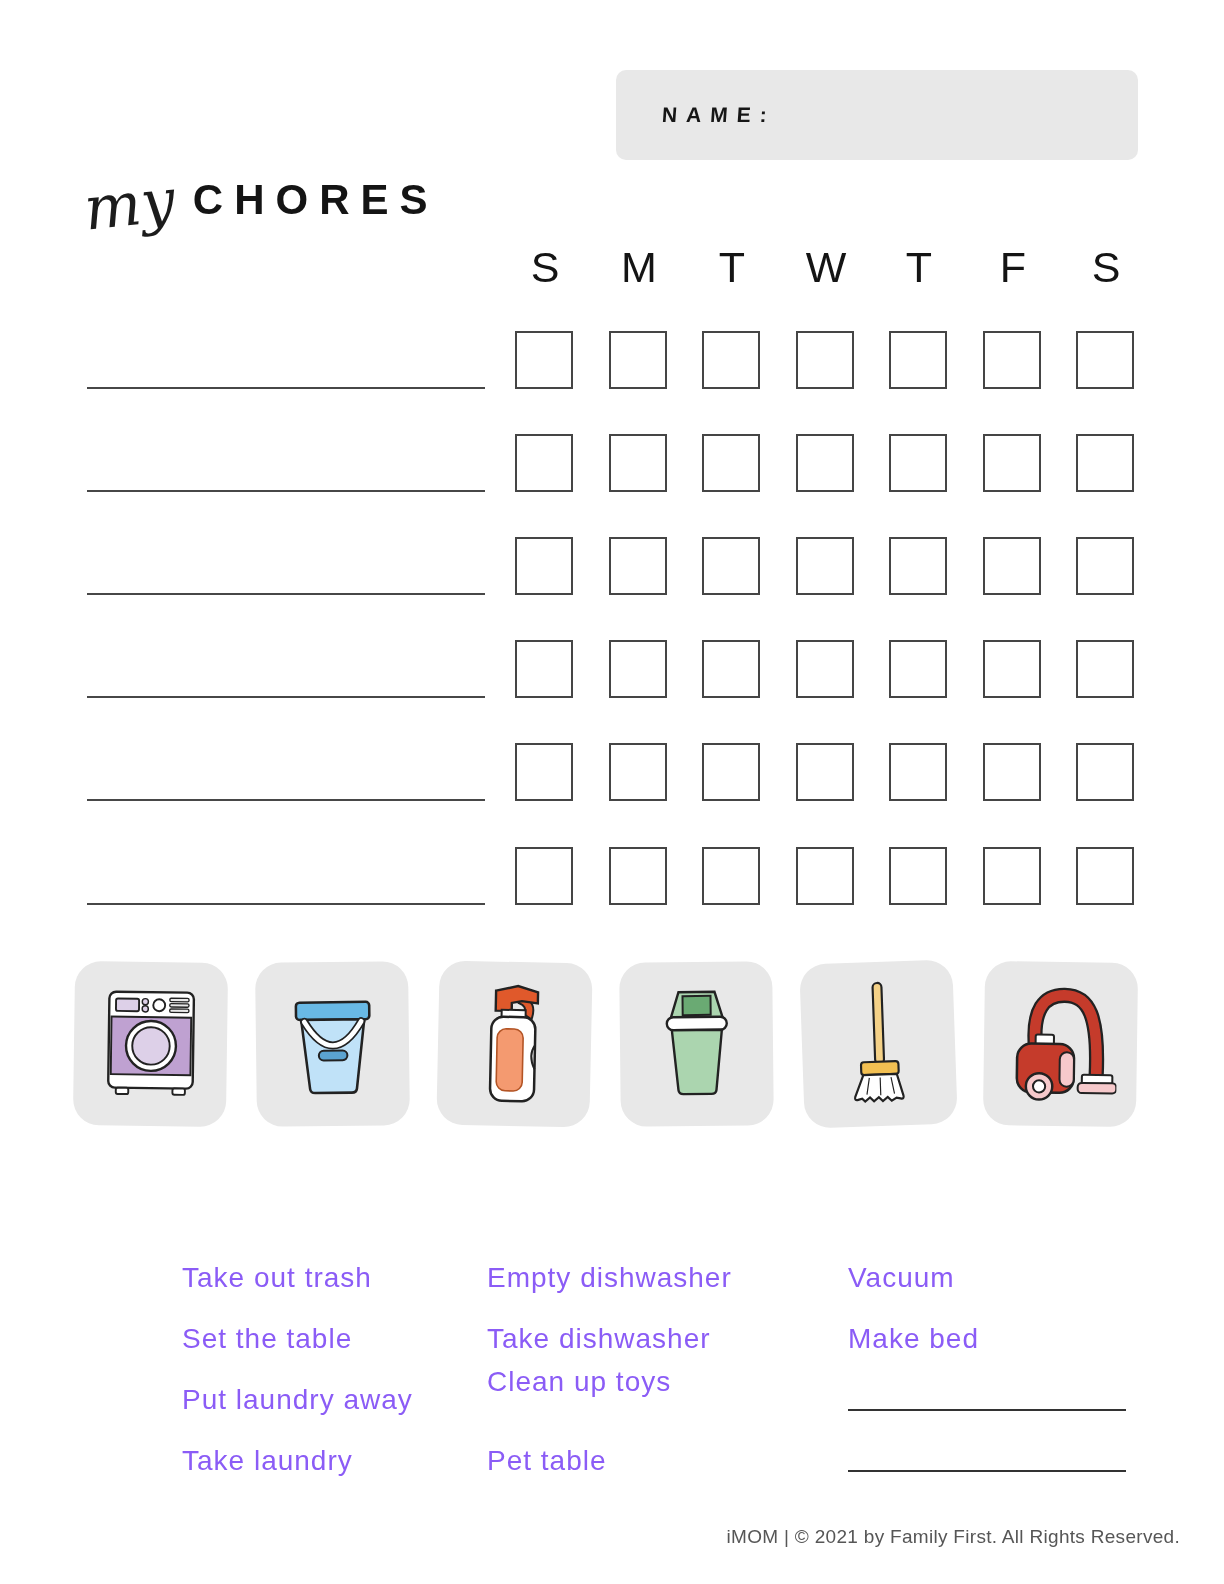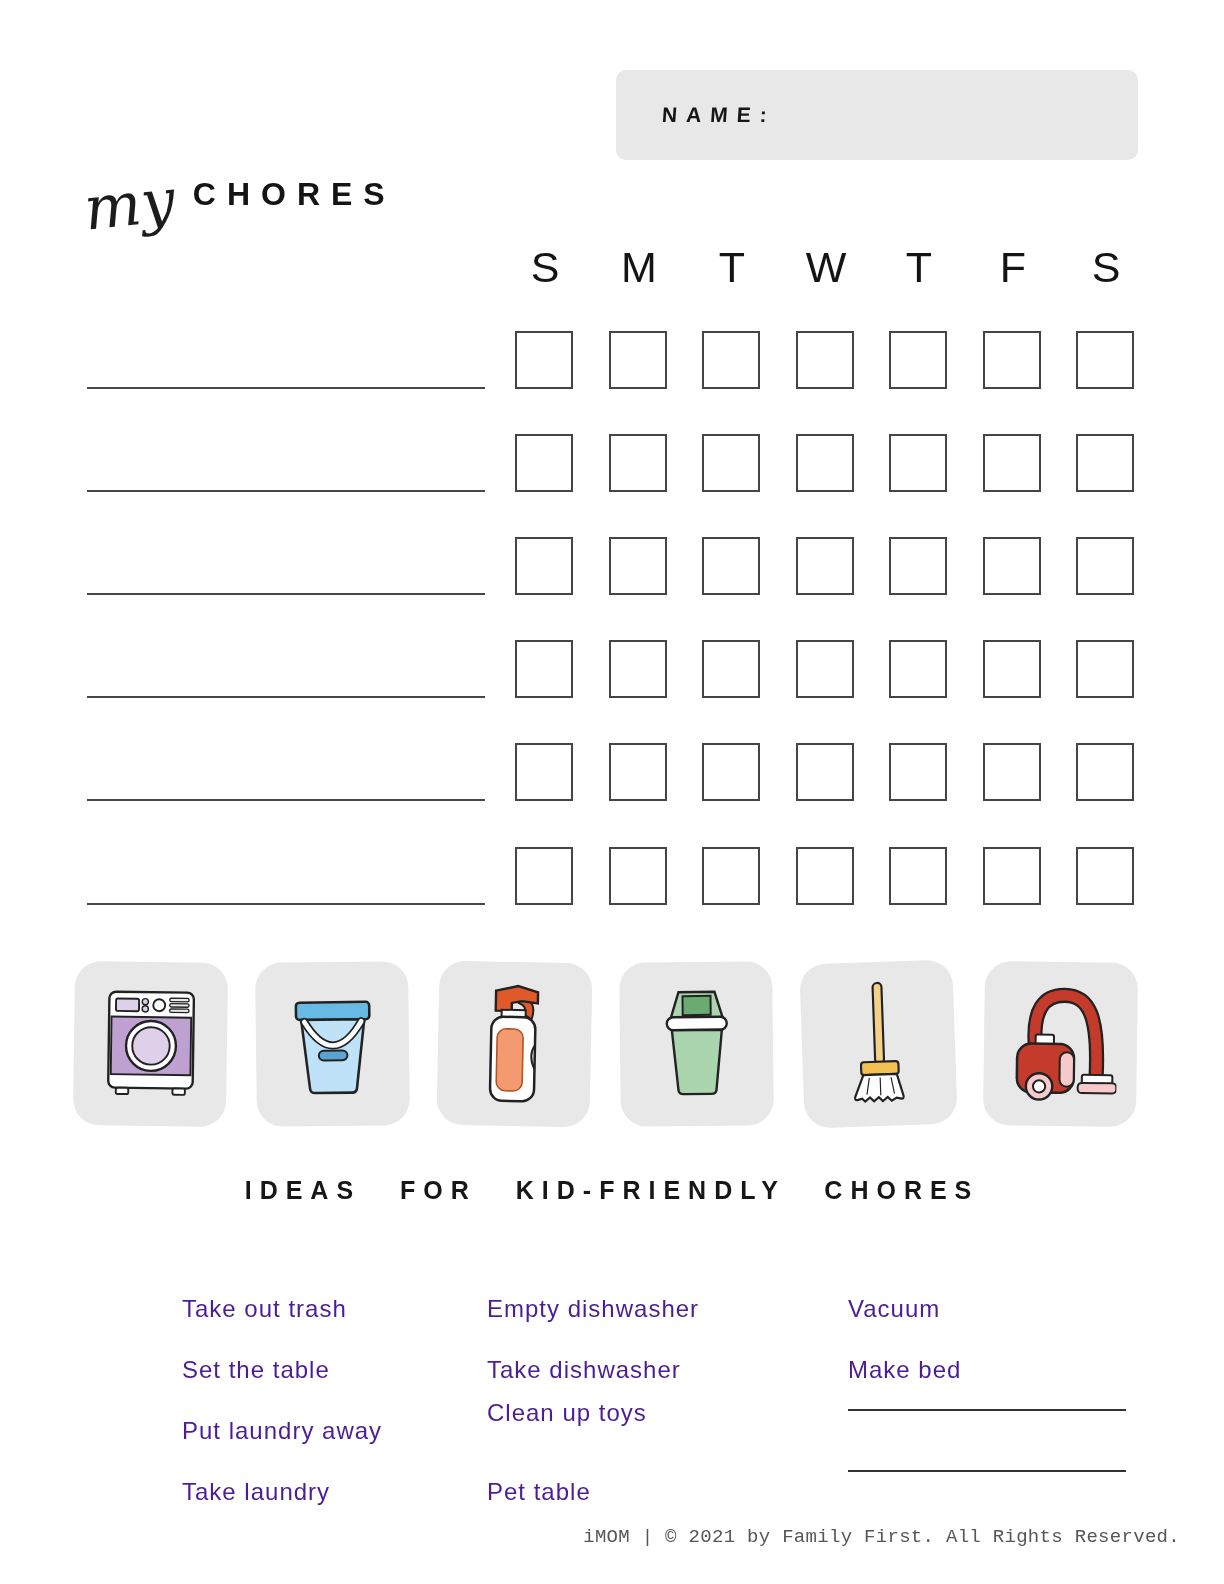--- a/index.html
+++ b/index.html
@@ -17,21 +17,21 @@
     margin-left:46px;font-size:21px;font-weight:700;letter-spacing:9px;
     color:#161616;transform:skewX(-4deg);
   }
   
   .title{position:absolute;left:84px;top:166px;display:flex;align-items:flex-start;}
   .title-script{
     font-family:"DejaVu Serif",serif;font-style:italic;font-size:60px;line-height:1;
     transform:rotate(-6deg);margin-top:8px;color:#1c1c1c;
   }
   .title-main{
-    font-size:32px;font-weight:700;letter-spacing:11px;margin-left:18px;margin-top:10px;
+    font-size:42px;font-weight:700;letter-spacing:11px;margin-left:18px;margin-top:10px;
     color:#141414;
   }
   
   .day{
     position:absolute;top:243px;width:94px;text-align:center;
     font-size:43px;color:#141414;
   }
   .box{
     position:absolute;width:58px;height:58px;box-sizing:border-box;
     border:2px solid #454545;background:#fff;
@@ -50,29 +50,29 @@
   .t3{left:438px;transform:rotate(1.2deg);}
   .t4{left:620px;transform:rotate(-0.6deg);}
   .t5{left:802px;transform:rotate(-2deg);}
   .t6{left:984px;transform:rotate(0.8deg);}
   
   .ideas-heading{
     position:absolute;left:0;right:0;top:1176px;text-align:center;
     font-size:25px;font-weight:700;letter-spacing:8px;word-spacing:24px;color:#171717;
   }
   .idea{
-    position:absolute;font-size:24px;letter-spacing:1px;line-height:34px;color:#4c1d95;margin-top:31px;
+    position:absolute;font-size:28px;letter-spacing:1px;line-height:34px;color:#8b5cf6;
   }
   .blank-idea{
     position:absolute;width:278px;height:26px;border-bottom:2px solid #333;
   }
   
   .footer{
     position:absolute;right:44px;top:1526px;
-    font-family:Liberation Mono, monospace;font-size:19px;color:#565656;letter-spacing:0.3px;
+    font-family:Liberation Sans, sans-serif;font-size:19px;color:#565656;letter-spacing:0.3px;
   }
 </style>
 </head>
 <body>
 
 <div class="page">
 
   <div class="name-box">
     <span class="name-label">NAME:</span>
   </div>
@@ -205,21 +205,20 @@
         <rect x="72" y="100" width="38" height="10" rx="4" style="fill:var(--vac-pink);stroke:var(--outline);stroke-width:2"></rect>
         <rect x="30" y="53" width="18" height="11" rx="2" style="fill:#fff;stroke:var(--outline);stroke-width:2"></rect>
         <rect x="12" y="62" width="56" height="48" rx="14" style="fill:var(--vac-red);stroke:var(--outline);stroke-width:2.5"></rect>
         <rect x="54" y="70" width="14" height="34" rx="7" style="fill:var(--vac-pink);stroke:var(--outline);stroke-width:2"></rect>
         <circle cx="34" cy="104" r="13" style="fill:var(--vac-pink);stroke:var(--outline);stroke-width:2.4"></circle>
         <circle cx="34" cy="104" r="6" style="fill:#fff;stroke:var(--outline);stroke-width:2"></circle>
       </svg>
     </div>
   </div>
 
-  <div class="ideas-heading">IDEAS FOR KID-FRIENDLY CHORES</div>
   <div id="ideas-cols">
       <span class="idea" style="left: 182px; top: 1261px;">Take out trash</span>
       <span class="idea" style="left: 182px; top: 1322px;">Set the table</span>
       <span class="idea" style="left: 182px; top: 1383px;">Put laundry away</span>
       <span class="idea" style="left: 182px; top: 1444px;">Take laundry</span>
       <span class="idea" style="left: 487px; top: 1261px;">Empty dishwasher</span>
       <span class="idea" style="left: 487px; top: 1322px;">Take dishwasher</span>
       <span class="idea" style="left: 487px; top: 1365px;">Clean up toys</span>
       <span class="idea" style="left: 487px; top: 1444px;">Pet table</span>
       <span class="idea" style="left: 848px; top: 1261px;">Vacuum</span>

